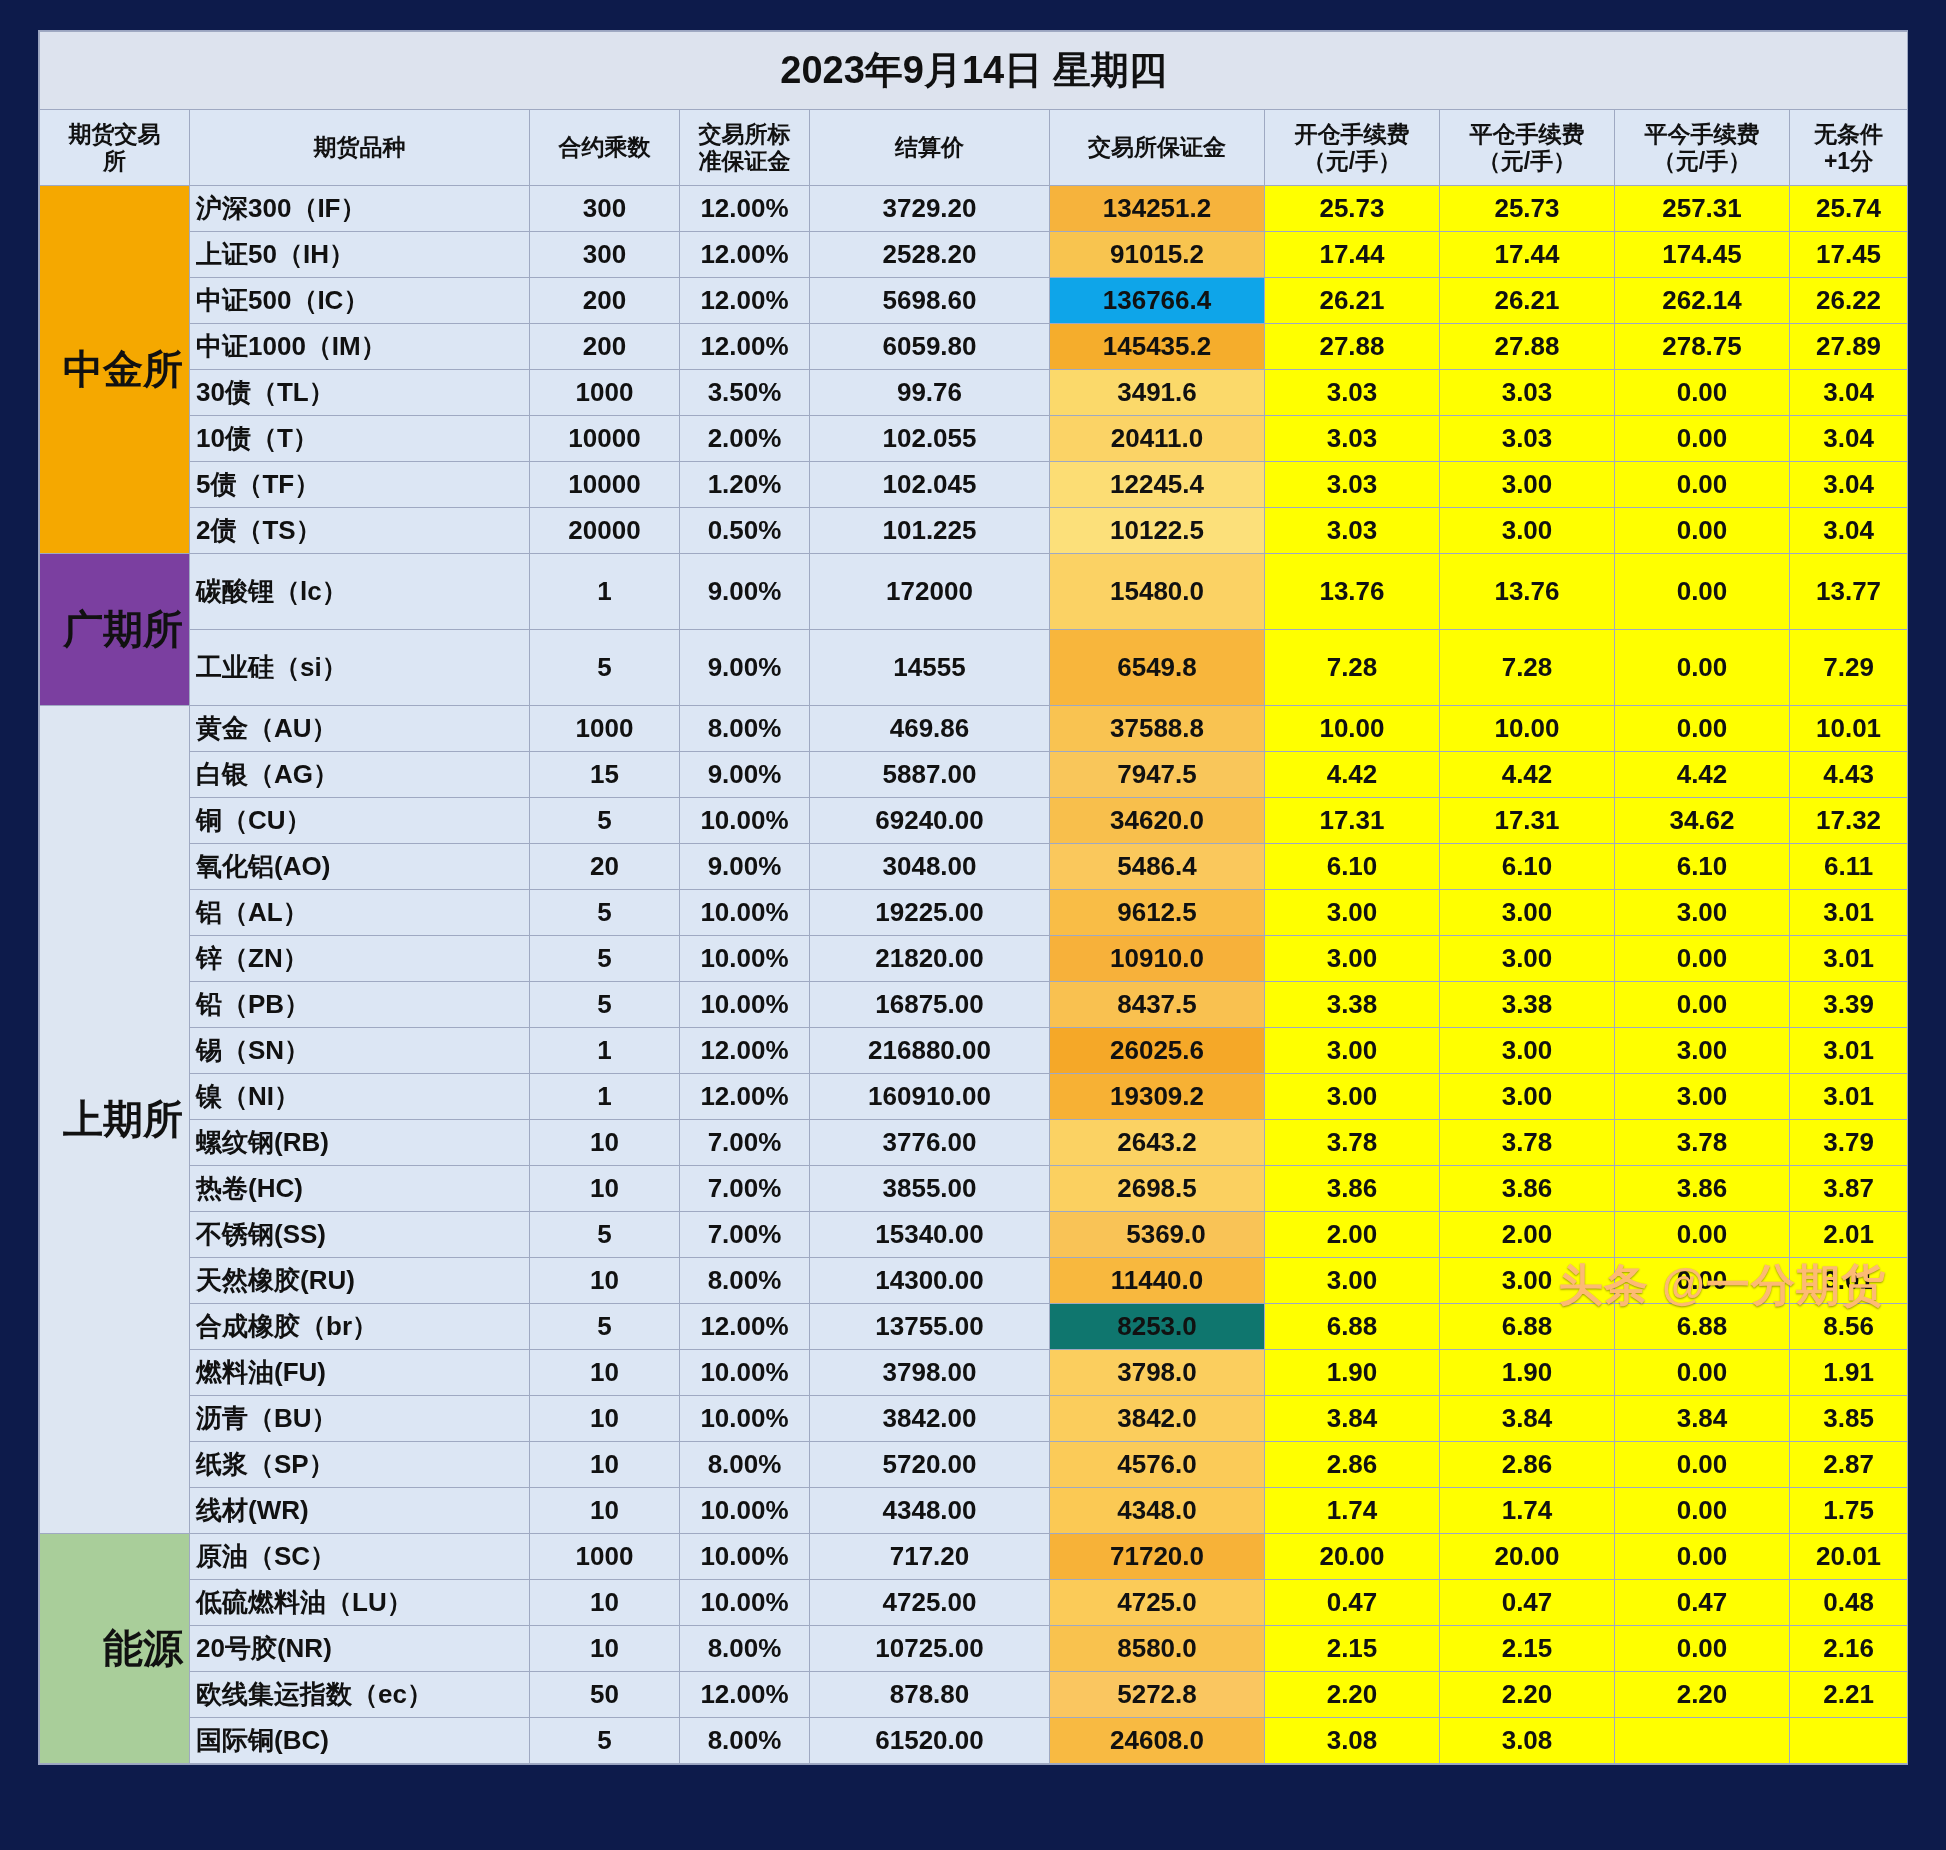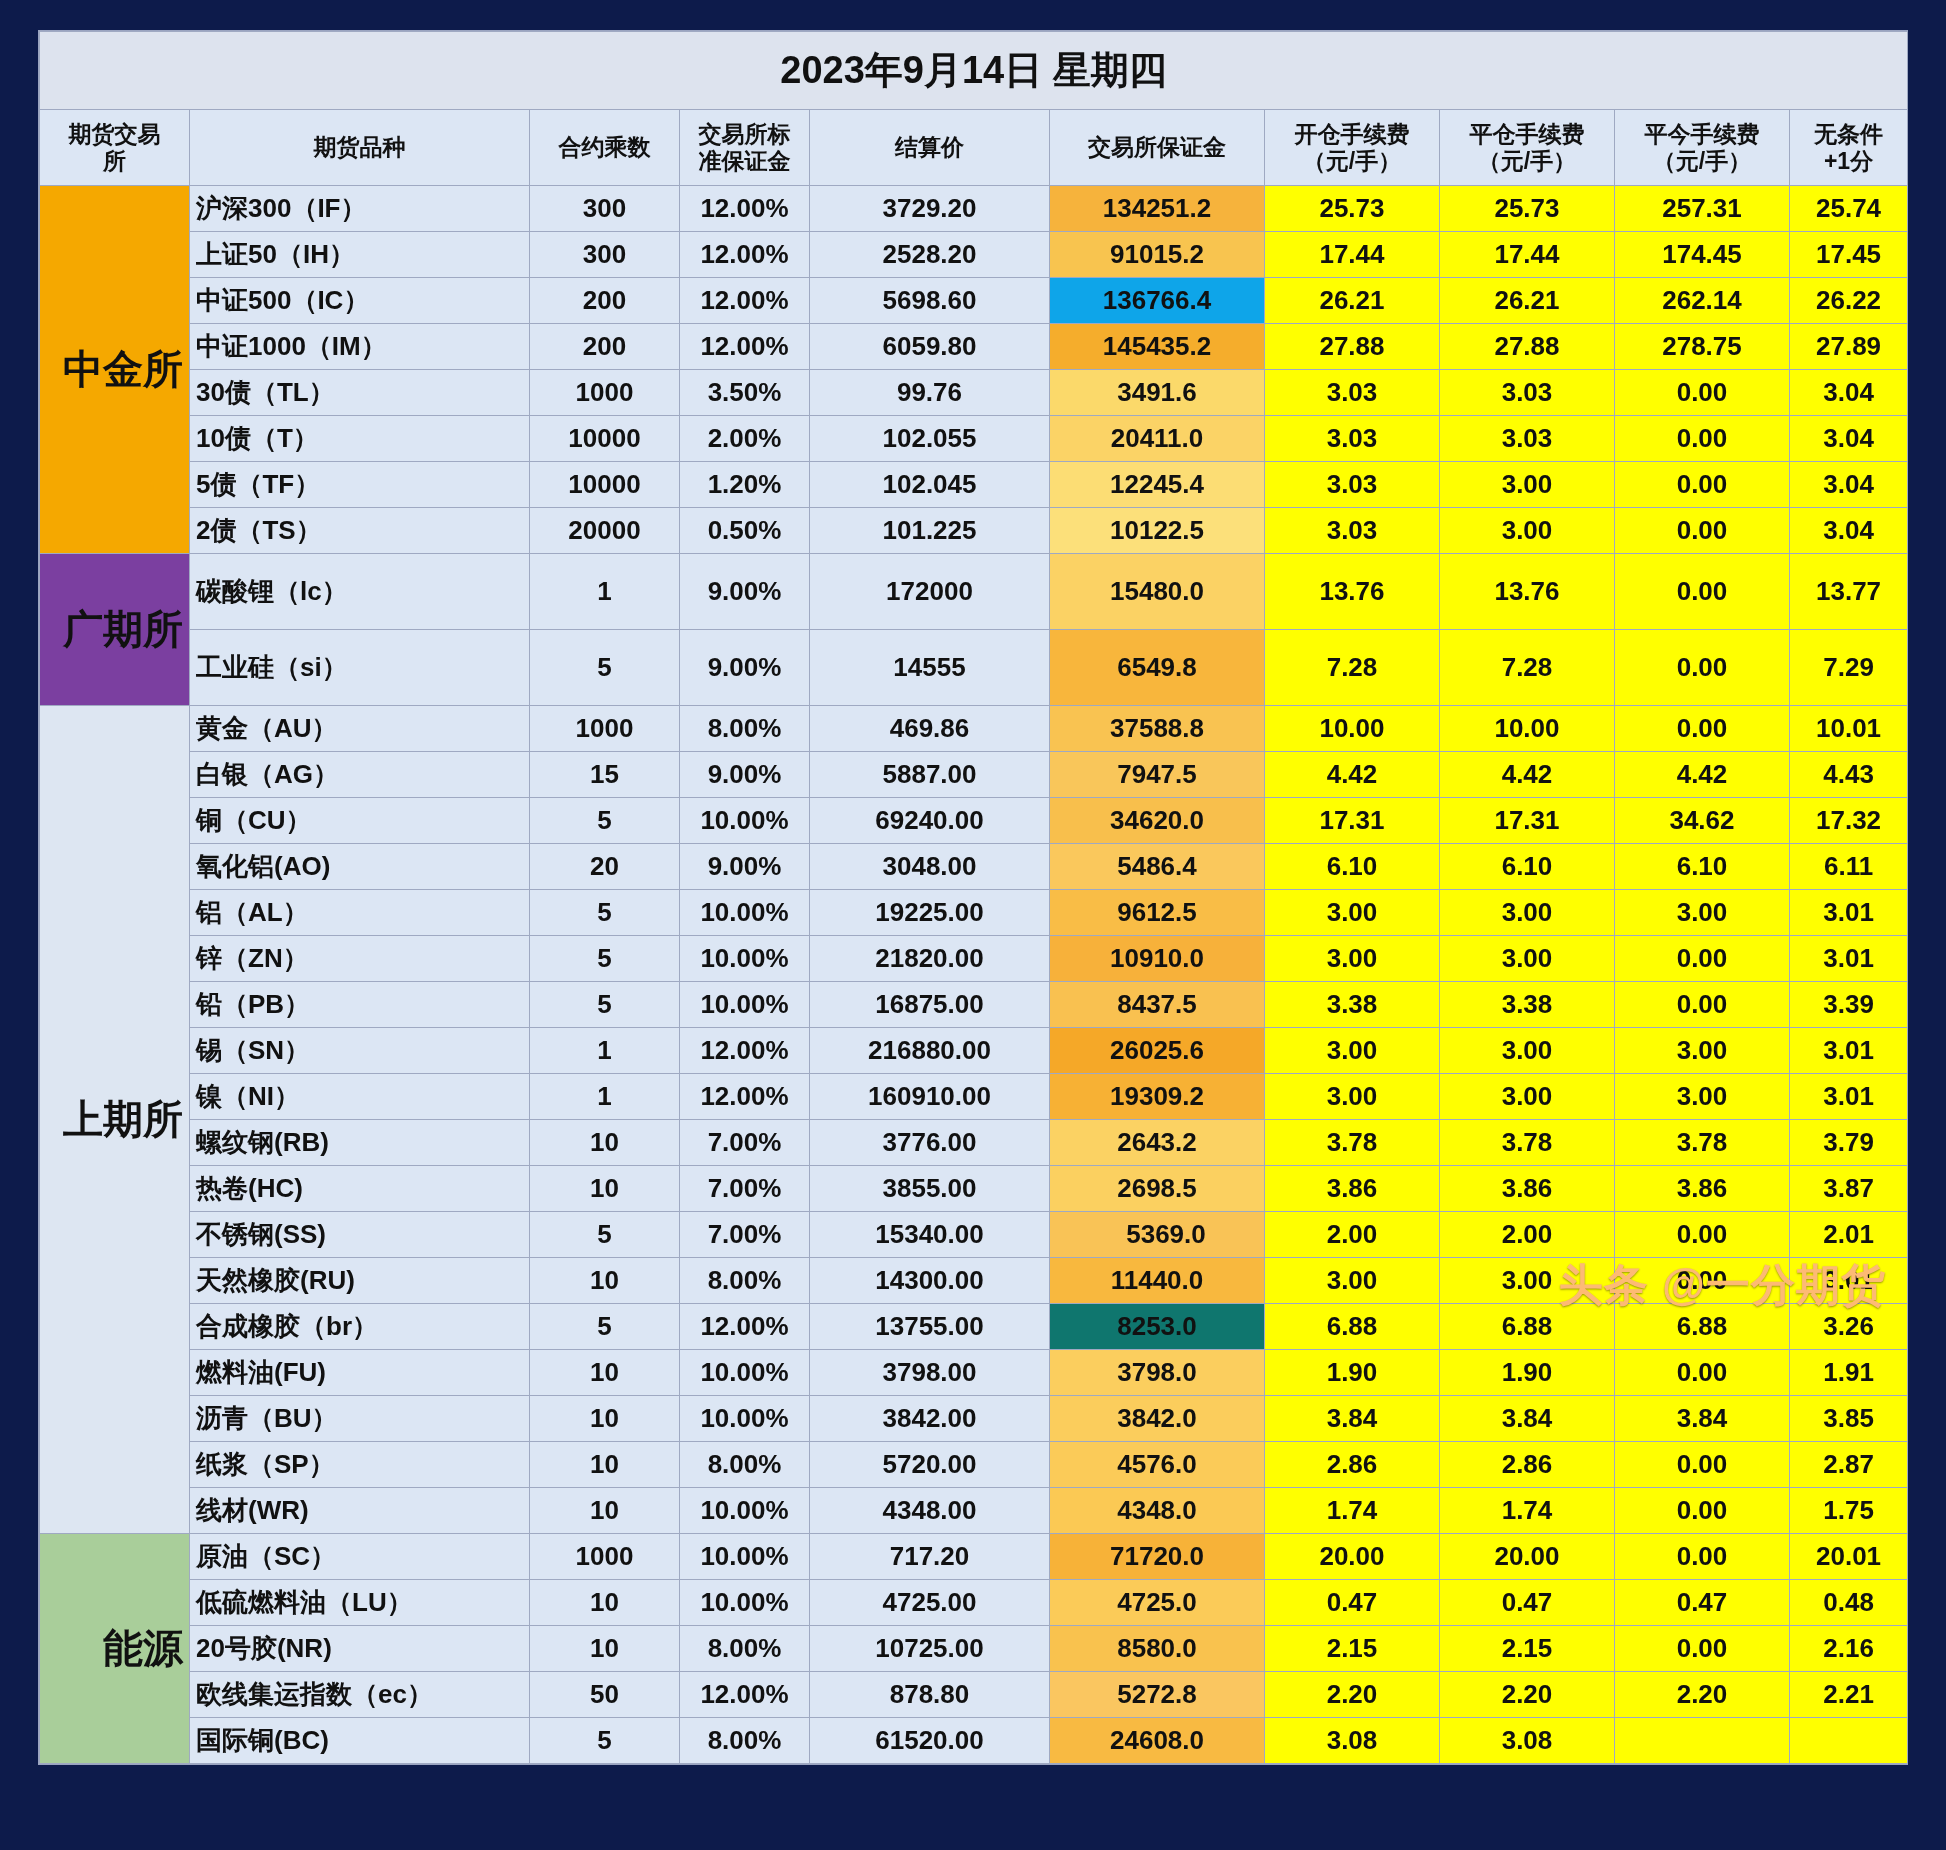--- a/index.html
+++ b/index.html
@@ -425,21 +425,21 @@
           </tr>
           <tr>
             <td class="name">合成橡胶（br）</td>
             <td class="num">5</td>
             <td class="num">12.00%</td>
             <td class="settle">13755.00</td>
             <td class="margin" style="background: #0f766e;">8253.0</td>
             <td class="fee">6.88</td>
             <td class="fee">6.88</td>
             <td class="fee">6.88</td>
-            <td class="fee">3.26</td>
+            <td class="fee">8.56</td>
           </tr>
           <tr>
             <td class="name">燃料油(FU)</td>
             <td class="num">10</td>
             <td class="num">10.00%</td>
             <td class="settle">3798.00</td>
             <td class="margin" style="background: rgb(251, 206, 94);">3798.0</td>
             <td class="fee">1.90</td>
             <td class="fee">1.90</td>
             <td class="fee">0.00</td>

